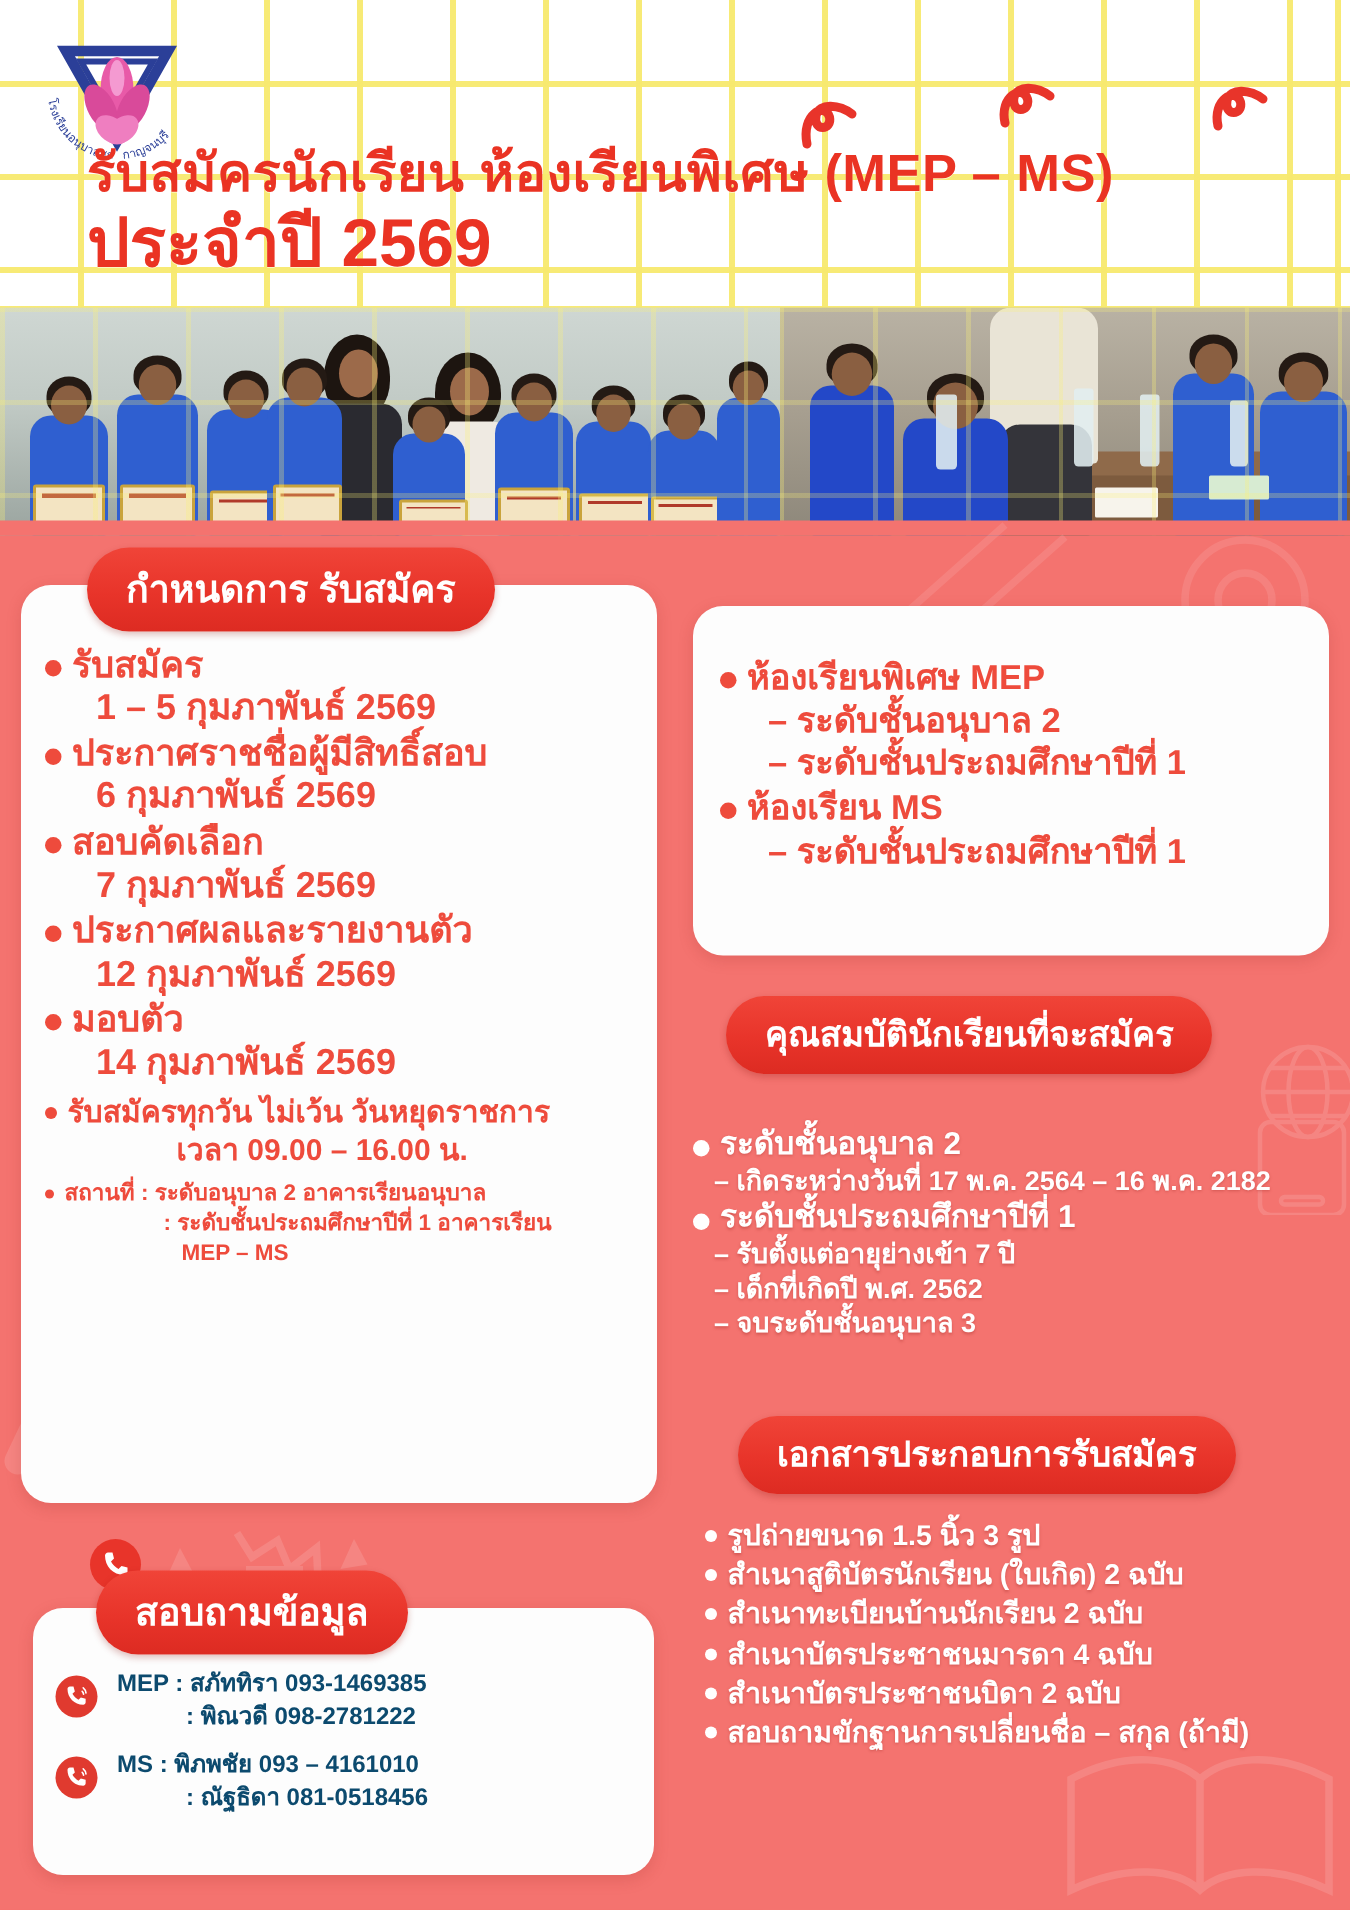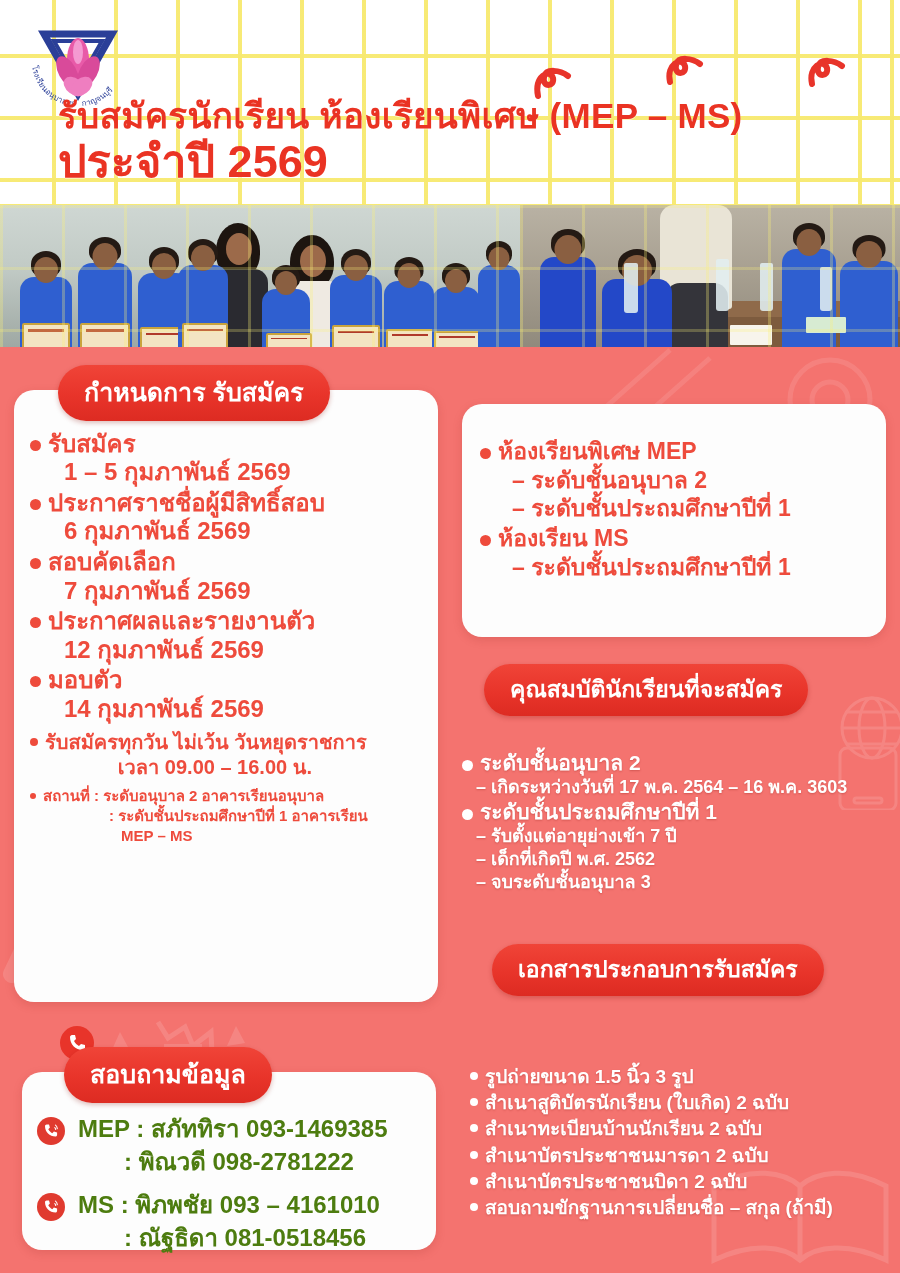--- a/index.html
+++ b/index.html
@@ -126,31 +126,31 @@
   
   #qual-head{ position:absolute; left:484px; top:664px; font-size:23px; }
   #qual-list{ position:absolute; left:462px; top:750px; width:430px; }
   .qual-title{ font-size:21px; font-weight:bold; color:#ffffff; line-height:1.22;
                text-shadow:0 1px 2px rgba(150,35,30,.35); }
   .qual-sub{ font-size:18px; font-weight:bold; color:#ffffff; line-height:1.3;
              padding-left:14px; text-shadow:0 1px 2px rgba(150,35,30,.35); }
 
   
   #docs-head{ position:absolute; left:492px; top:944px; font-size:23px; }
-  #docs-list{ position:absolute; left:470px; top:1064px; width:428px; }
+  #docs-list{ position:absolute; left:470px; top:1012px; width:428px; }
   .doc-item{ font-size:19px; font-weight:bold; color:#ffffff; line-height:1.38;
              text-shadow:0 1px 2px rgba(150,35,30,.35); }
 
   
   #contact-head{ position:absolute; left:64px; top:1047px; font-size:25px; }
   #contact-card{ position:absolute; left:22px; top:1072px; width:414px; height:178px;
                  padding:40px 10px 10px 14px; }
   .contact-row{ display:flex; align-items:flex-start; gap:12px; margin-bottom:10px; }
   .phone-icon{ flex:0 0 auto; width:30px; height:30px; margin-top:4px; }
-  .contact-lines{ font-size:24px; font-weight:bold; color:#4d7c0f; line-height:1.38; }
+  .contact-lines{ font-size:16px; font-weight:bold; color:#0c4a6e; line-height:1.38; }
   .contact-lines .l2{ display:block; padding-left:46px; }
 </style>
 </head>
 <body>
 
 <div id="poster">
 
   <div class="header-band">
 
     <div class="logo-wrap">
@@ -412,21 +412,21 @@
   </div>
 
   <div class="pill" id="qual-head">คุณสมบัตินักเรียนที่จะสมัคร</div>
 
   <div id="qual-list">
     <div>
       <div class="bullet-row">
         <span class="dot dot-w"></span>
         <span class="qual-title">ระดับชั้นอนุบาล  2</span>
       </div>
-      <div class="qual-sub">– เกิดระหว่างวันที่ 17 พ.ค. 2564 – 16 พ.ค. 3603</div>
+      <div class="qual-sub">– เกิดระหว่างวันที่ 17 พ.ค. 2564 – 16 พ.ค. 2182</div>
     </div>
     <div>
       <div class="bullet-row">
         <span class="dot dot-w"></span>
         <span class="qual-title">ระดับชั้นประถมศึกษาปีที่ 1</span>
       </div>
       <div class="qual-sub">– รับตั้งแต่อายุย่างเข้า 7 ปี</div>
       <div class="qual-sub">– เด็กที่เกิดปี พ.ศ. 2562</div>
       <div class="qual-sub">– จบระดับชั้นอนุบาล 3</div>
     </div>
@@ -442,21 +442,21 @@
     <div class="bullet-row">
       <span class="dot dot-w dot-sm"></span>
       <span class="doc-item">สำเนาสูติบัตรนักเรียน (ใบเกิด) 2 ฉบับ</span>
     </div>
     <div class="bullet-row">
       <span class="dot dot-w dot-sm"></span>
       <span class="doc-item">สำเนาทะเบียนบ้านนักเรียน 2 ฉบับ</span>
     </div>
     <div class="bullet-row">
       <span class="dot dot-w dot-sm"></span>
-      <span class="doc-item">สำเนาบัตรประชาชนมารดา 2 ฉบับ</span>
+      <span class="doc-item">สำเนาบัตรประชาชนมารดา 4 ฉบับ</span>
     </div>
     <div class="bullet-row">
       <span class="dot dot-w dot-sm"></span>
       <span class="doc-item">สำเนาบัตรประชาชนบิดา 2 ฉบับ</span>
     </div>
     <div class="bullet-row">
       <span class="dot dot-w dot-sm"></span>
       <span class="doc-item">สอบถามขักฐานการเปลี่ยนชื่อ – สกุล (ถ้ามี)</span>
     </div>
   </div>

